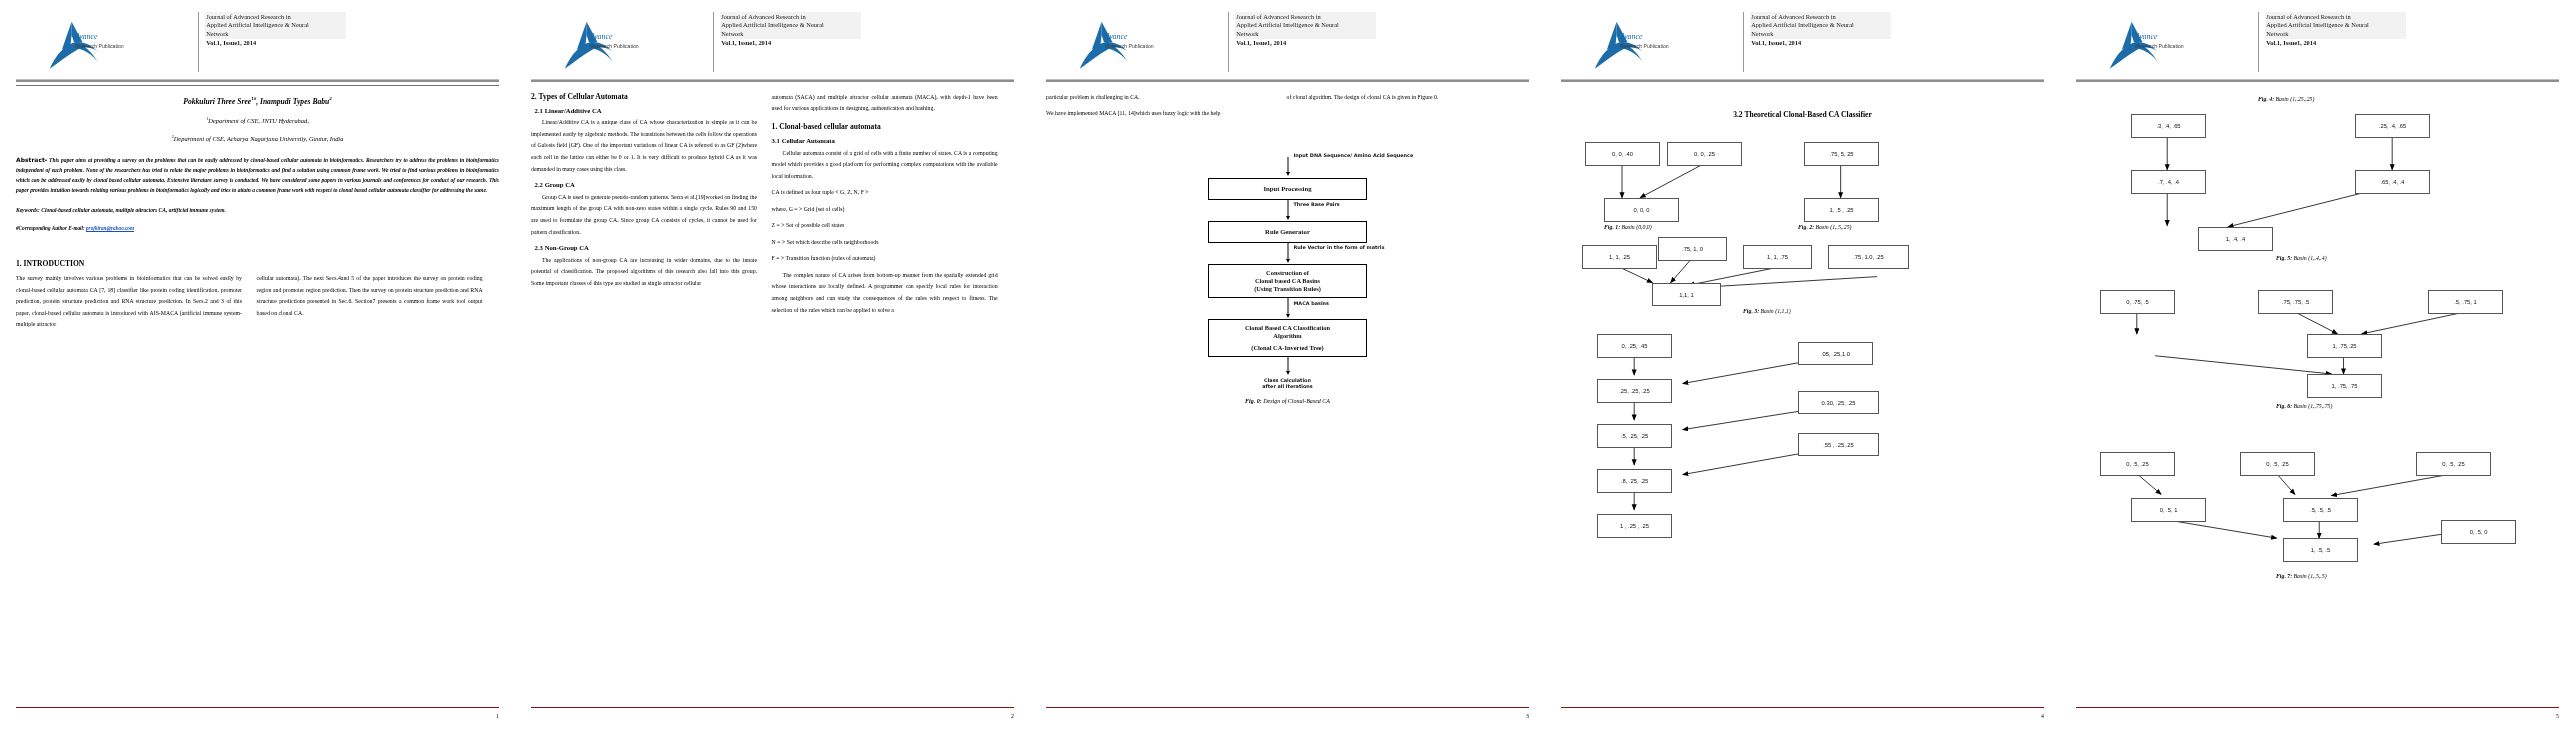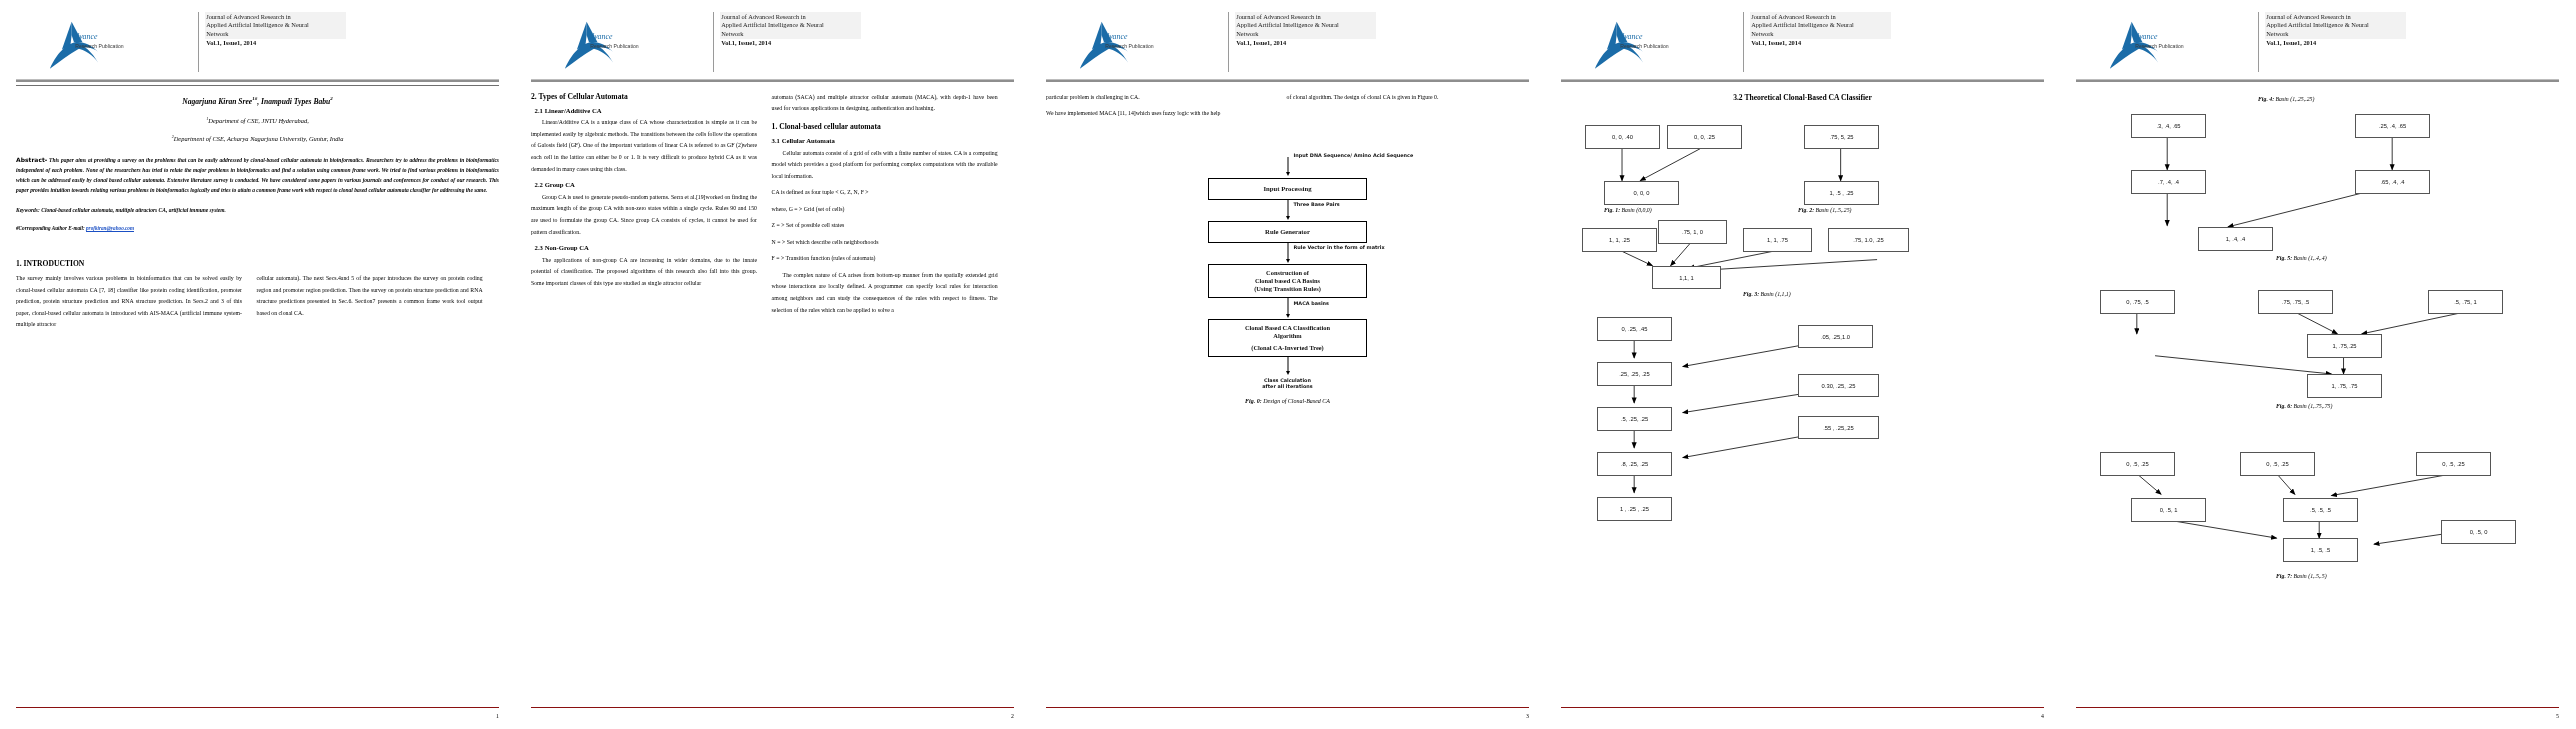--- a/index.html
+++ b/index.html
@@ -103,21 +103,21 @@
           <div>Network</div>
         </div>
         <div class="jvol">Vol.1, Issue1, 2014</div>
       </div>
     </div>
     <div class="rule"></div>
 
     <div class="title-rule"></div>
 
     <div class="authors">
-      <span>Nagarjuna Kiran Sree</span><sup>1#</sup><span>, Inampudi Types Babu</span><sup>2</sup>
+      <span>Pokkuluri Three Sree</span><sup>1#</sup><span>, Inampudi Types Babu</span><sup>2</sup>
     </div>
     <div class="affil"><sup>1</sup>Department of CSE, JNTU Hyderabad,</div>
     <div class="affil"><sup>2</sup>Department of CSE, Acharya Nagarjuna University, Guntur, India</div>
 
     <div class="abstract">
       <span class="lead">Abstract-</span>
       <span>This paper aims at providing a survey on the problems that can be easily addressed by clonal-based cellular automata in bioinformatics. Researchers try to address the problems in bioinformatics independent of each problem. None of the researchers has tried to relate the major problems in bioinformatics and find a solution using common frame work. We tried to find various problems in bioinformatics which can be addressed easily by clonal based cellular automata. Extensive literature survey is conducted. We have considered some papers in various journals and conferences for conduct of our research. This paper provides intuition towards relating various problems in bioinformatics logically and tries to attain a common frame work with respect to clonal based cellular automata classifier for addressing the same.</span>
     </div>
     <div class="keywords">
       <span>Keywords:</span>
@@ -307,21 +307,21 @@
         <div class="jtitle">
           <div>Journal of Advanced Research in</div>
           <div>Applied Artificial Intelligence &amp; Neural</div>
           <div>Network</div>
         </div>
         <div class="jvol">Vol.1, Issue1, 2014</div>
       </div>
     </div>
     <div class="rule"></div>
 
-    <div style="text-align:center;margin-top:9px;">
+    <div style="text-align:center;margin-top:26px;">
       <span style="font-size:7.6px;font-weight:bold;">3.2 Theoretical Clonal-Based CA Classifier</span>
     </div>
 
     <div class="basin" style="width:484px;height:583px;margin-top:7.3px;">
       <svg class="edges" width="484" height="583" viewBox="0 0 796 960">
         <defs>
             <marker id="ah4" markerWidth="9" markerHeight="9" refX="7" refY="3.2" orient="auto">
           <path d="M0,0 L8,3.2 L0,6.4 z" fill="#000"></path>
             </marker>
           </defs>

